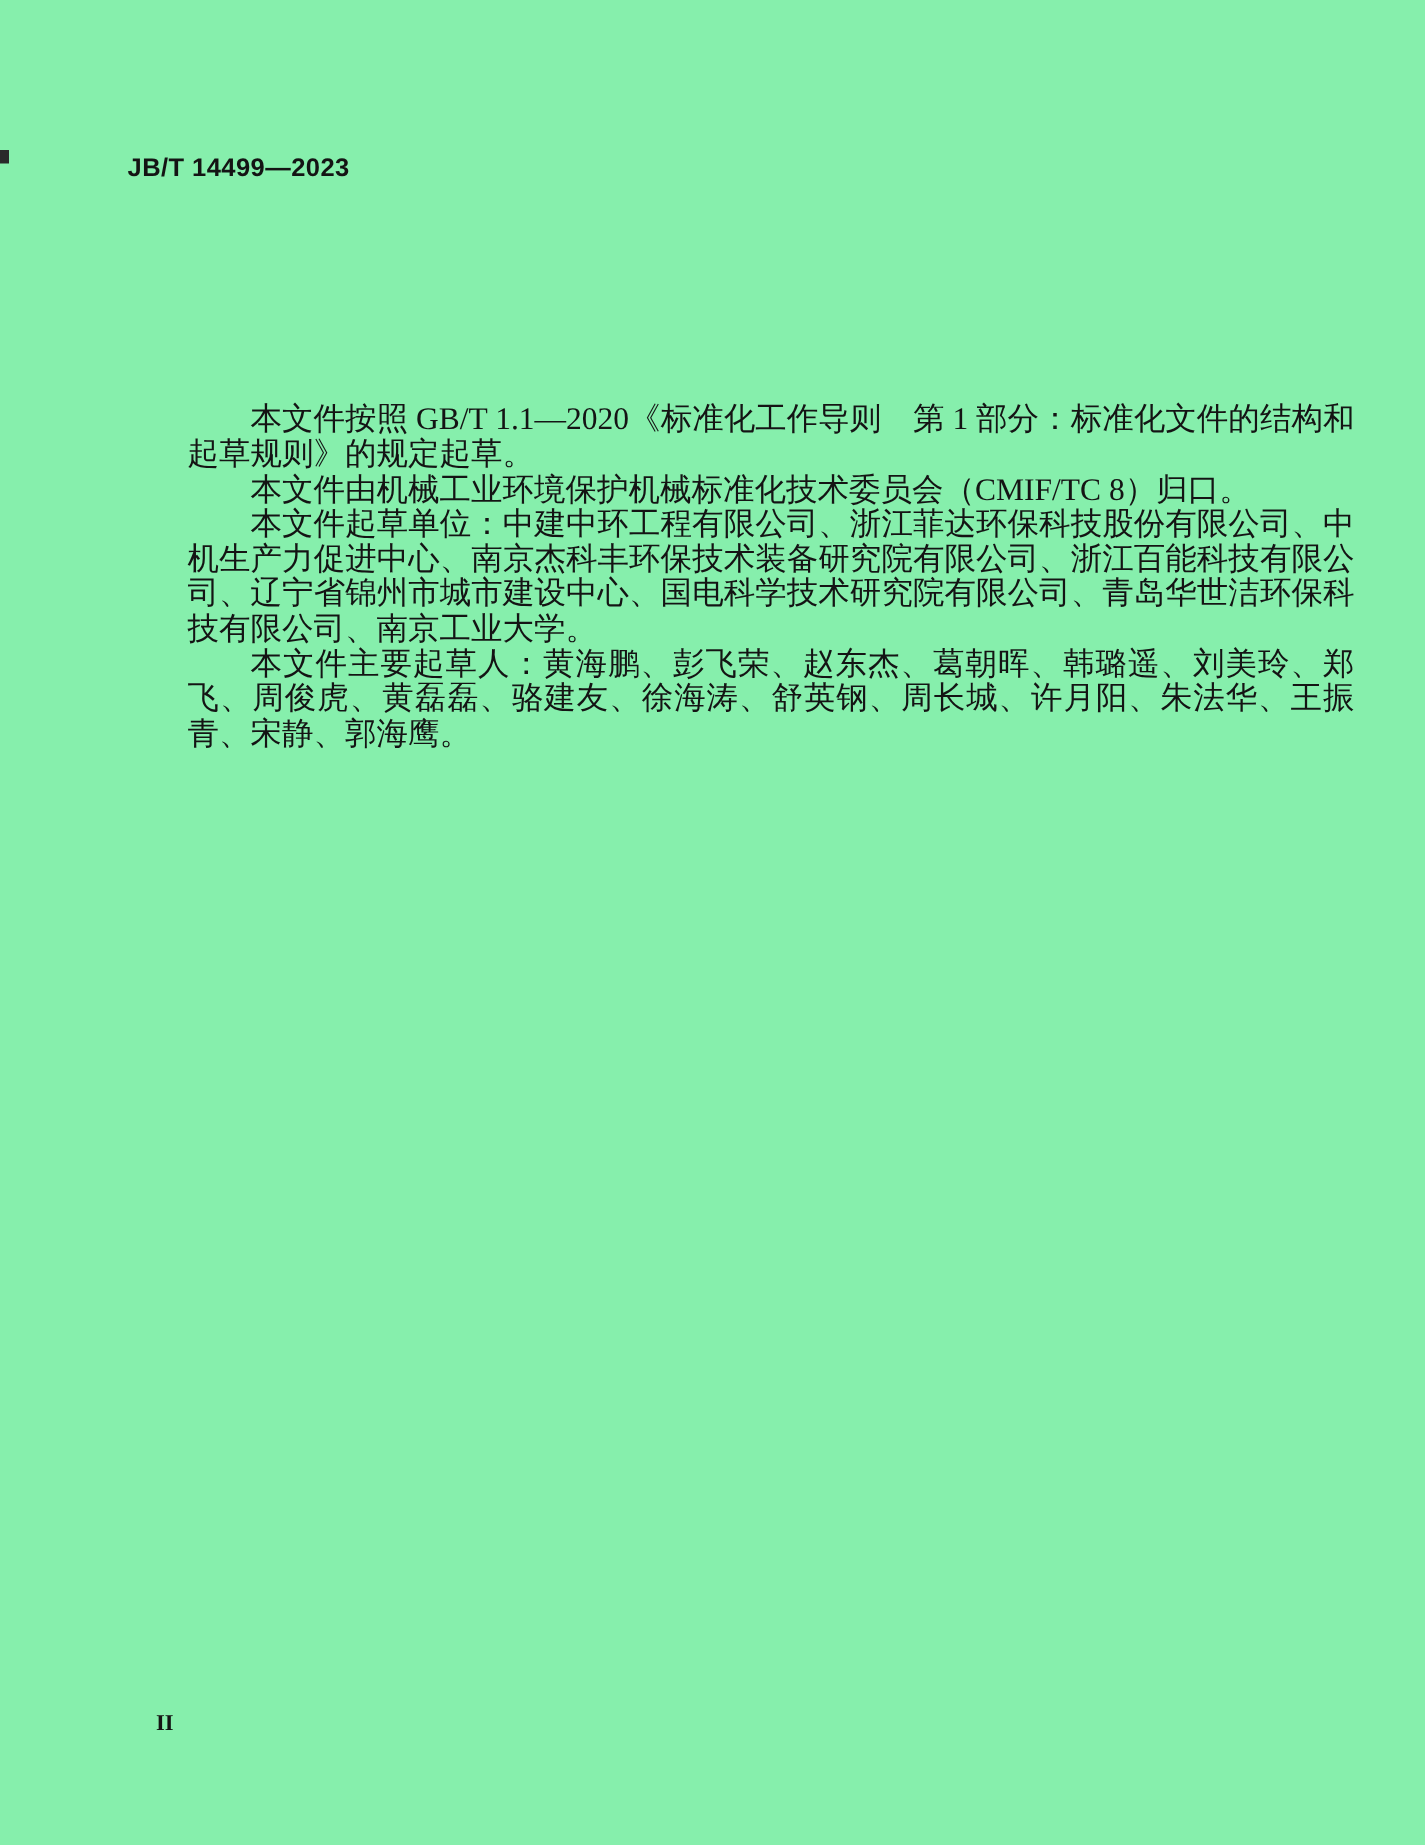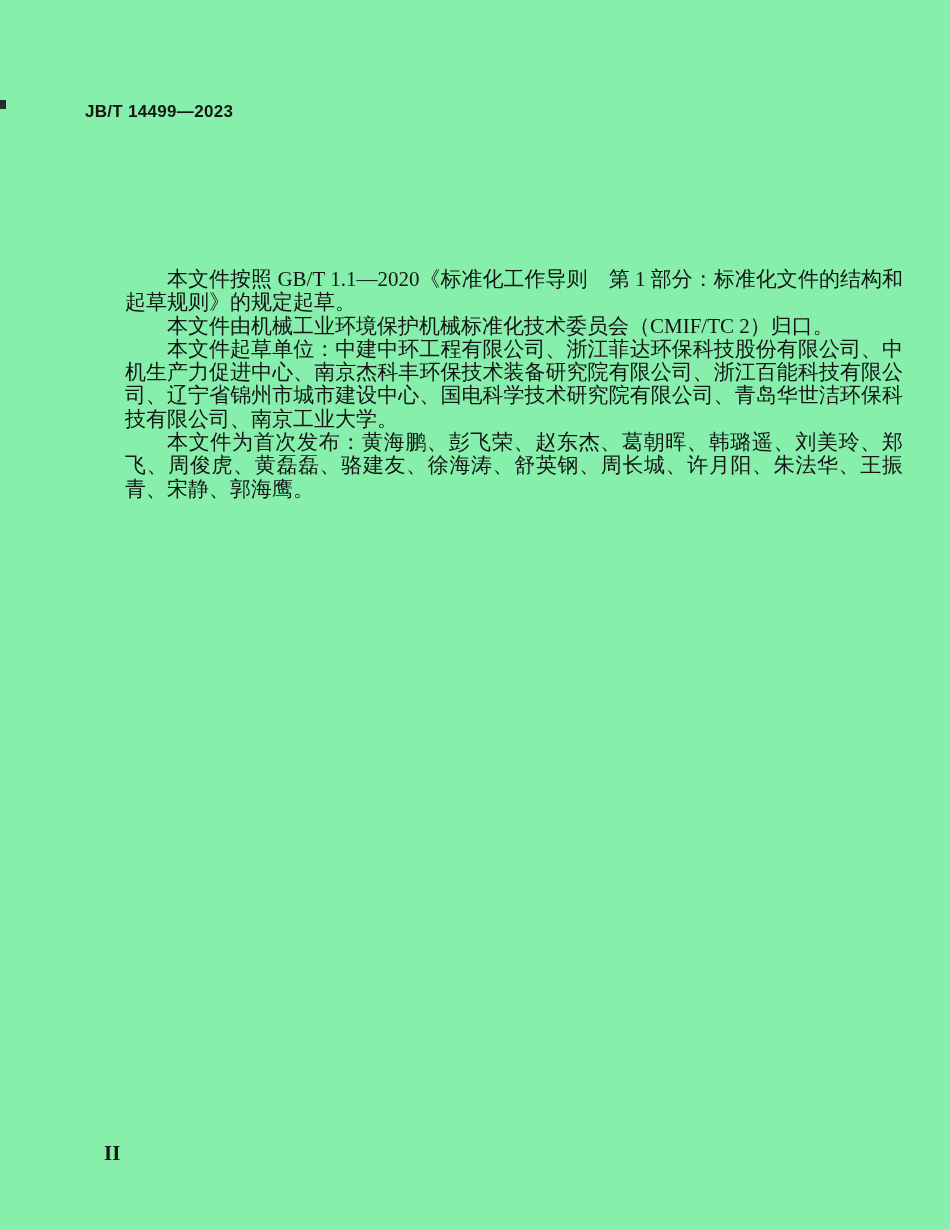--- a/index.html
+++ b/index.html
@@ -52,21 +52,21 @@
     margin: 0;
     padding: 0;
     text-indent: 2em;
   }
   .page-footer {
     position: absolute;
     left: 104px;
     top: 1141px;
     font-family: "Liberation Serif", "DejaVu Serif", serif;
     font-weight: bold;
-    font-size: 21px;
+    font-size: 15px;
   }
   .edge-mark {
     position: absolute;
     left: 0;
     top: 100px;
     width: 6px;
     height: 9px;
     background: #2a2a2a;
   }
 </style>
@@ -75,20 +75,20 @@
 
 <div class="page">
 
   <div class="edge-mark"></div>
 
   <div class="doc-header">JB/T 14499—2023</div>
 
 
   <div class="content">
     <p>本文件按照 GB/T 1.1—2020《标准化工作导则　第 1 部分：标准化文件的结构和起草规则》的规定起草。</p>
-    <p>本文件由机械工业环境保护机械标准化技术委员会（CMIF/TC 2）归口。</p>
+    <p>本文件由机械工业环境保护机械标准化技术委员会（CMIF/TC 8）归口。</p>
     <p>本文件起草单位：中建中环工程有限公司、浙江菲达环保科技股份有限公司、中机生产力促进中心、南京杰科丰环保技术装备研究院有限公司、浙江百能科技有限公司、辽宁省锦州市城市建设中心、国电科学技术研究院有限公司、青岛华世洁环保科技有限公司、南京工业大学。</p>
-    <p>本文件为首次发布：黄海鹏、彭飞荣、赵东杰、葛朝晖、韩璐遥、刘美玲、郑飞、周俊虎、黄磊磊、骆建友、徐海涛、舒英钢、周长城、许月阳、朱法华、王振青、宋静、郭海鹰。</p>
+    <p>本文件主要起草人：黄海鹏、彭飞荣、赵东杰、葛朝晖、韩璐遥、刘美玲、郑飞、周俊虎、黄磊磊、骆建友、徐海涛、舒英钢、周长城、许月阳、朱法华、王振青、宋静、郭海鹰。</p>
   </div>
 
   <div class="page-footer">II</div>
 
 </div>
 
 </body></html>

